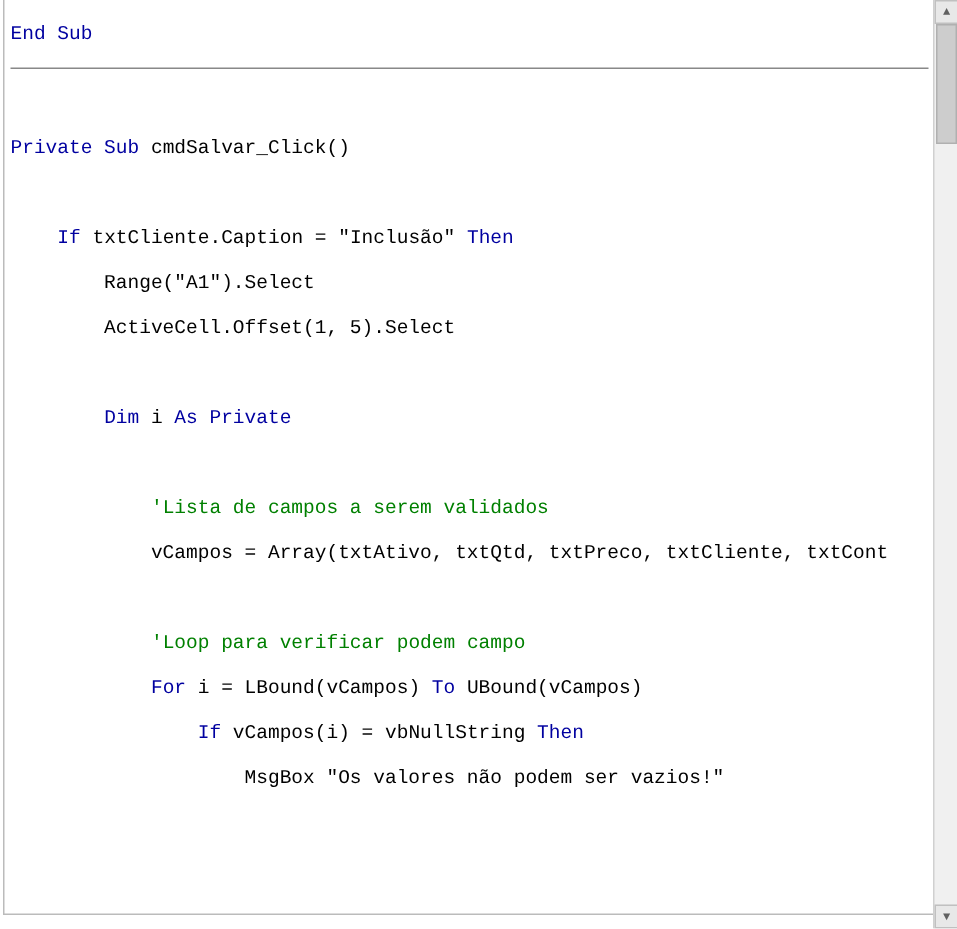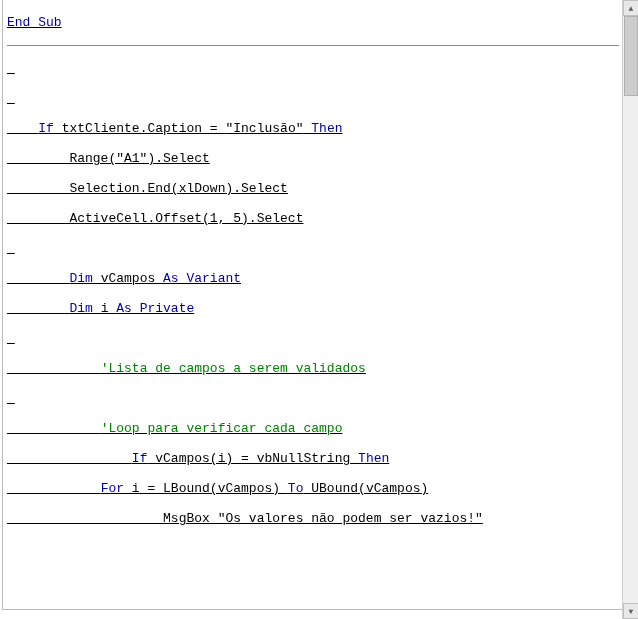--- a/index.html
+++ b/index.html
@@ -32,21 +32,20 @@
       padding: 0 4px;
       line-height: 15px;
       white-space: pre;
       font-family: Consolas, 'Courier New', monospace;
       font-size: 13px;
       color: #000000;
     }
     .line {
       white-space: pre;
       min-height: 15px;
-      text-decoration: underline;
     }
     .kw { color: #0000a0; }
     .cm { color: #008000; text-align: right; }
     .scrollbar-v {
       position: absolute;
       right: 0;
       top: 0;
       width: 16px;
       height: 619px;
       background: #f0f0f0;
@@ -83,34 +82,34 @@
     }
   </style>
 </head>
 <body>
 
 <div class="code-container">
   <div class="code-area">
 <div class="line"><span class="kw">End Sub</span></div>
 <div class="divider"></div>
 <div class="line"> </div>
+<div class="line"><span class="kw">Private Sub</span><span> cmdSalvar_Click()</span></div>
 <div class="line"> </div>
 <div class="line">    <span class="kw">If</span><span> txtCliente.Caption = </span><span>"Inclusão"</span><span class="kw"> Then</span></div>
 <div class="line"><span>        Range("A1").Select</span></div>
-<div class="line"><span>        Selection.End(xlDown).Select</span></div>
 <div class="line"><span>        ActiveCell.Offset(1, 5).Select</span></div>
 <div class="line"> </div>
-<div class="line">        <span class="kw">Dim</span><span> vCampos </span><span class="kw">As Variant</span></div>
 <div class="line">        <span class="kw">Dim</span><span> i </span><span class="kw">As Private</span></div>
 <div class="line"> </div>
 <div class="line">            <span class="cm">'Lista de campos a serem validados</span></div>
+<div class="line"><span>            vCampos = Array(txtAtivo, txtQtd, txtPreco, txtCliente, txtCont</span></div>
 <div class="line"> </div>
-<div class="line">            <span class="cm">'Loop para verificar cada campo</span></div>
+<div class="line">            <span class="cm">'Loop para verificar podem campo</span></div>
+<div class="line">            <span class="kw">For</span><span> i = LBound(vCampos) </span><span class="kw">To</span><span> UBound(vCampos)</span></div>
 <div class="line">                <span class="kw">If</span><span> vCampos(i) = vbNullString </span><span class="kw">Then</span></div>
-<div class="line">            <span class="kw">For</span><span> i = LBound(vCampos) </span><span class="kw">To</span><span> UBound(vCampos)</span></div>
 <div class="line"><span>                    MsgBox "Os valores não podem ser vazios!"</span></div>
 
 
 
 
 
 
 
 
 

